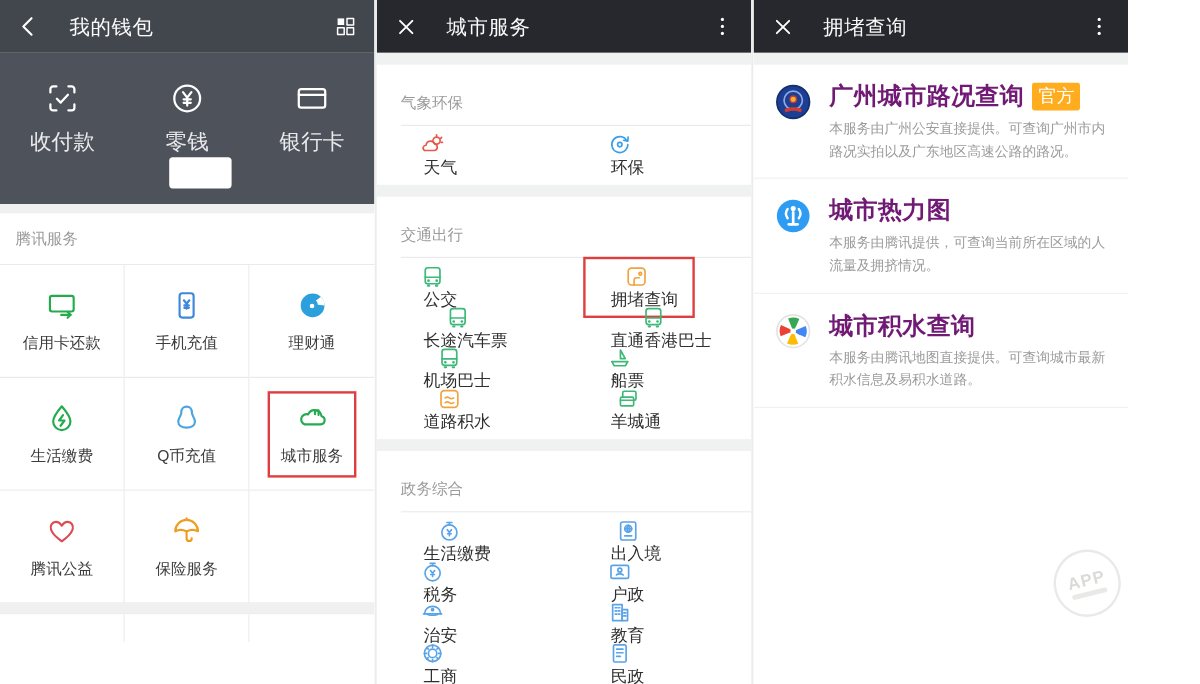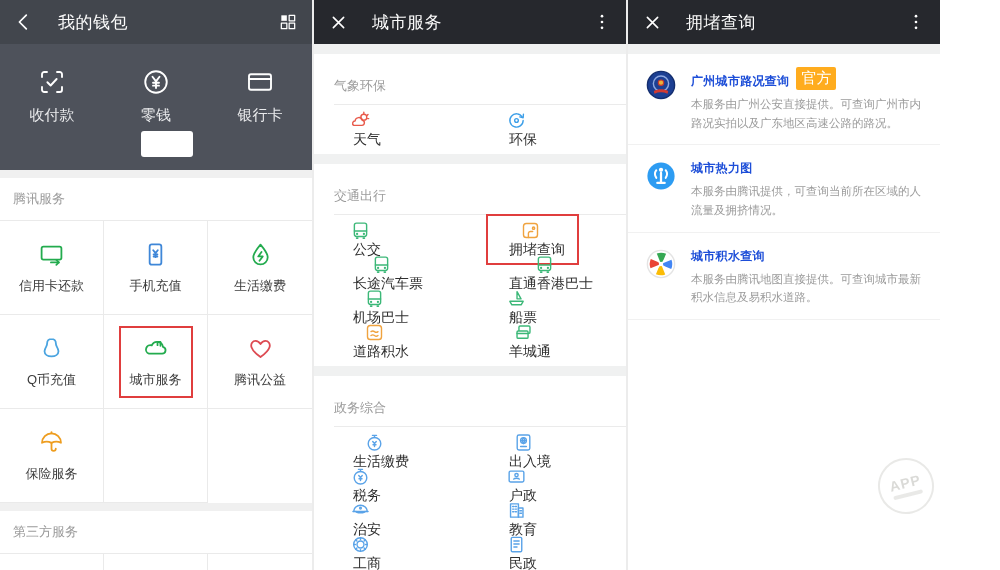--- a/index.html
+++ b/index.html
@@ -12,21 +12,21 @@
   
   .hdr{height:44px;display:flex;align-items:center;padding:0 13px;box-sizing:border-box;color:#fff;}
   .hdr-wallet{background:#42464d;}
   .hdr-dark{background:#26282d;}
   .hdr .ttl{font-size:17px;margin-left:23px;color:#fbfbfb;letter-spacing:.5px;flex:1;white-space:nowrap;}
   .hicon{width:22px;height:22px;display:flex;align-items:center;justify-content:center;color:#fff;flex:none;}
 
   
   .w-body{height:126px;background:#4e525b;display:flex;position:relative;}
   .w-action{flex:1;display:flex;flex-direction:column;align-items:center;padding-top:23px;cursor:default;}
-  .w-action .wlb{font-size:15px;color:#e9eaec;margin-top:9px;}
+  .w-action .wlb{font-size:18px;color:#e9eaec;margin-top:9px;}
   .w-tooltip{position:absolute;left:141px;top:87px;width:52px;height:26px;background:#fff;border-radius:3px;}
   .hgap{height:8px;background:#f0f0f0;}
   .sec-label{font-size:13px;color:#9a9a9a;padding:12px 13px 12px;background:#fff;}
   .grid3{display:grid;grid-template-columns:1fr 1fr 1fr;border-top:1px solid #eaeaea;background:#fff;}
   .cell{height:93px;border-right:1px solid #eaeaea;border-bottom:1px solid #eaeaea;display:flex;align-items:center;justify-content:center;background:#fff;}
   .grid3 .cell:nth-child(3n){border-right:none;}
   .cell-inner{display:flex;flex-direction:column;align-items:center;gap:9px;padding:7px 9px;border:2px solid transparent;}
   .cell-inner.boxed{border-color:#e03e3e;}
   .cell .clb{font-size:13px;color:#3c3c3c;white-space:nowrap;}
   .cell.stub{height:23px;border-bottom:none;}
@@ -41,21 +41,21 @@
   .citem{display:flex;align-items:center;height:34px;padding-left:24px;}
   .cbox{display:inline-flex;align-items:center;border:2px solid transparent;padding:4px 12px 4px 8px;margin-left:-8px;flex-direction:column;}
   .cbox.boxed{border-color:#e03e3e;}
   .citem .ilb{font-size:14px;color:#2f2f2f;margin-left:13px;white-space:nowrap;}
 
   
   .rlist{background:#fff;}
   .ritem{display:flex;padding:13px 10px 12px 16px;}
   .ricon{width:34px;height:34px;flex:none;margin-right:13px;margin-top:1px;}
   .rbody{flex:1;min-width:0;}
-  .rtitle{font-size:12px;color:#1d4ed8;font-weight:700;letter-spacing:.3px;}
+  .rtitle{font-size:20px;color:#701a75;font-weight:700;letter-spacing:.3px;}
   .rbadge{display:inline-block;background:#ffac1e;color:#fff;font-size:15px;font-weight:400;padding:2px 5px;border-radius:2px;margin-left:7px;vertical-align:2px;}
   .rdesc{margin-top:5px;font-size:11.5px;color:#9b9b9b;line-height:1.62;padding-right:2px;}
   .rdiv{height:1px;background:#f1f1f1;}
   .watermark{position:absolute;right:6px;bottom:56px;width:52px;height:52px;border:2px solid rgba(175,175,168,.28);border-radius:50%;display:flex;flex-direction:column;align-items:center;justify-content:center;transform:rotate(-14deg);}
   .wm-app{font-size:14px;font-weight:700;letter-spacing:1px;color:rgba(168,168,160,.42);}
   .wm-sub{width:30px;height:4px;border-radius:2px;background:rgba(175,175,168,.28);margin-top:2px;}
   svg{display:block;}
 </style>
 </head>
 <body>
@@ -135,20 +135,32 @@
                   <rect x="6.8" y="3" width="10.4" height="18" rx="2"></rect>
                   <path d="M10 8.2l2 2.6 2-2.6M12 10.8v3.6M10.3 12h3.4M10.3 13.8h3.4"></path>
                 </svg>
               </span>
               <span class="clb">手机充值</span>
             </span>
           </div>
           <div class="cell">
             <span class="cell-inner">
               <span>
+                <svg width="27" height="27" viewBox="0 0 24 24" style="color:#2ba0dc" fill="none" stroke="currentColor" stroke-width="1.6" stroke-linecap="round" stroke-linejoin="round">
+                  <circle cx="12" cy="12" r="8.8" fill="currentColor" stroke="none"></circle>
+                  <path d="M18.2 5.6a8.8 8.8 0 0 1 2.6 6.4l-4.9-.4a4.5 4.5 0 0 0-1.4-3.2z" fill="#fff" stroke="none"></path>
+                  <circle cx="11.6" cy="12.4" r="1.7" fill="#fff" stroke="none"></circle>
+                </svg>
+              </span>
+              <span class="clb">理财通</span>
+            </span>
+          </div>
+          <div class="cell">
+            <span class="cell-inner">
+              <span>
                 <svg width="27" height="27" viewBox="0 0 24 24" style="color:#23ab4e" fill="none" stroke="currentColor" stroke-width="1.6" stroke-linecap="round" stroke-linejoin="round">
                   <path d="M12 3.2c-3.9 4.6-6.4 7.8-6.4 11.2a6.4 6.4 0 0 0 12.8 0c0-3.4-2.5-6.6-6.4-11.2z"></path>
                   <path d="M12.9 9.8l-2.9 3.9h4l-2.9 3.9"></path>
                 </svg>
               </span>
               <span class="clb">生活缴费</span>
             </span>
           </div>
           <div class="cell">
             <span class="cell-inner">
@@ -188,21 +200,20 @@
                   <path d="M3.6 12.2a8.4 8.4 0 0 1 16.8 0c-2.8-1.4-5.6-1.4-8.4.1-2.8-1.5-5.6-1.5-8.4-.1z"></path>
                   <path d="M12 3.8V2.7M12 12.3v5.2a1.9 1.9 0 0 0 3.8 0"></path>
                 </svg>
               </span>
               <span class="clb">保险服务</span>
             </span>
           </div>
           <div class="cell"></div>
         </div>
         <div class="hgap"></div>
-        <div class="sec-label">第三方服务</div>
         <div class="grid3">
           <div class="cell stub"></div>
           <div class="cell stub"></div>
           <div class="cell stub"></div>
         </div>
       </div>
   </section>
 
   <div class="vsep"></div>
 

